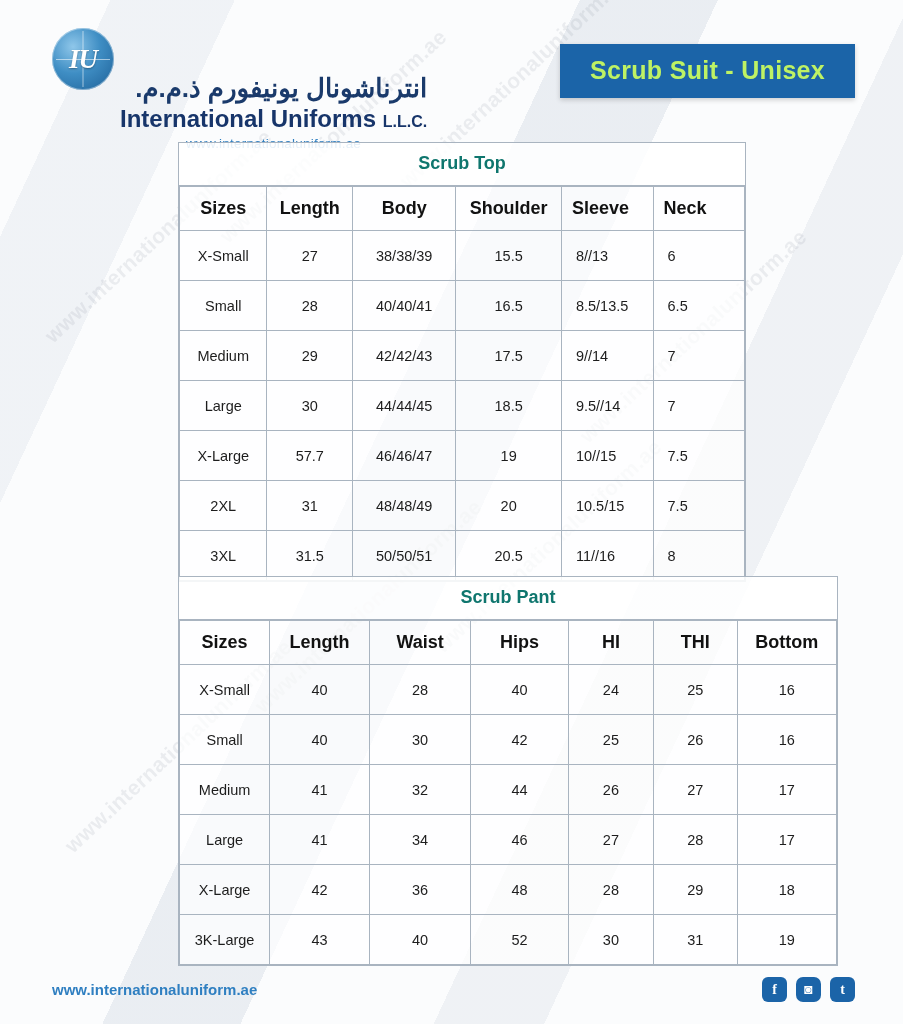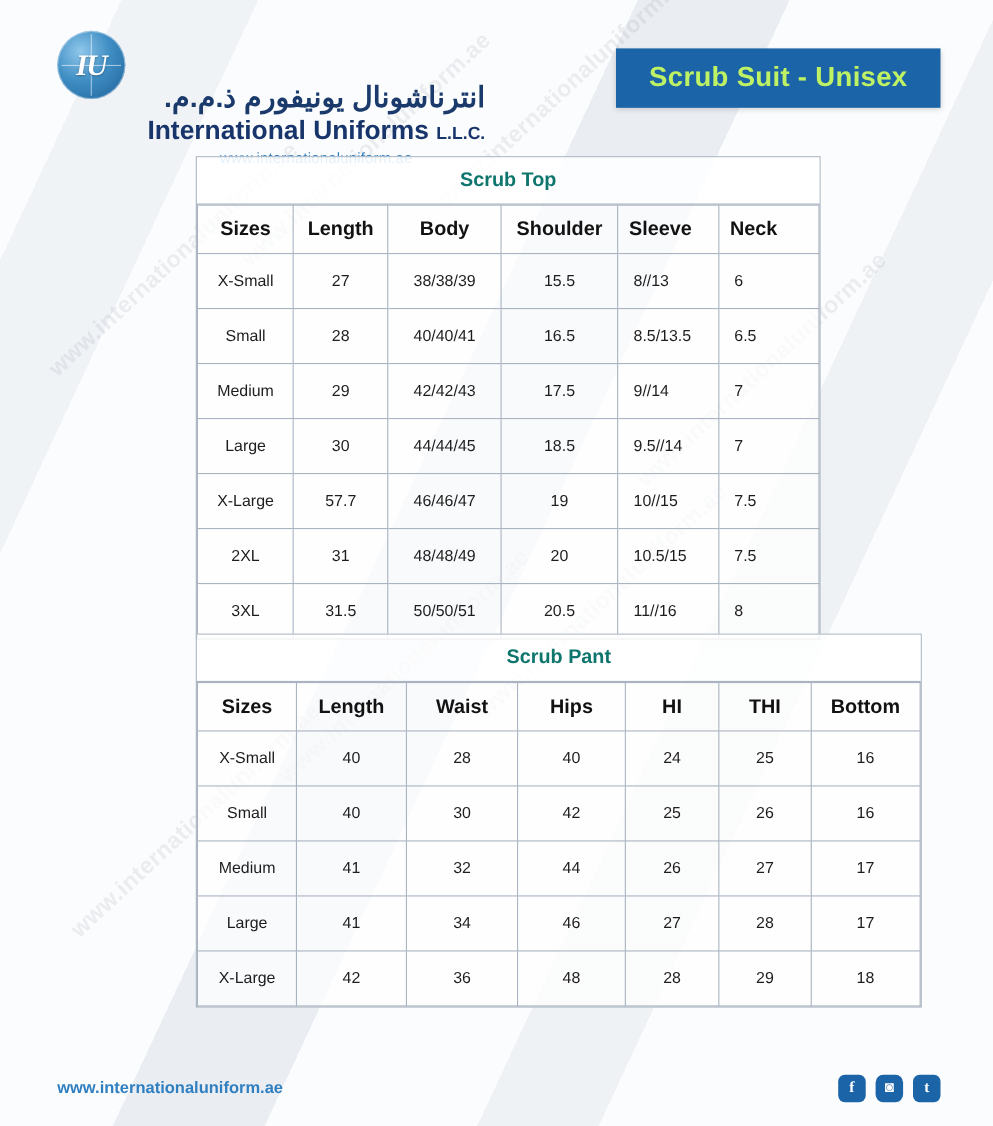--- a/index.html
+++ b/index.html
@@ -42,21 +42,21 @@
   .wm5 { left: 250px; top: 700px; }
   .wm6 { left: 430px; top: 640px; }
   .wm7 { left: 60px;  top: 840px; }
 
   
   .header {
     position: absolute; left: 0; top: 0; width: 903px; height: 122px;
   }
   .logo-wrap {
     position: absolute; left: 52px; top: 28px;
-    display: flex; align-items: flex-start; gap: 20px;
+    display: flex; align-items: flex-start; gap: 6px;
   }
   .globe {
     width: 62px; height: 62px; border-radius: 50%;
     background: radial-gradient(circle at 34% 30%, #8fc7ea 0%, #3f8ec4 45%, #1d5f96 100%);
     position: relative; flex: 0 0 auto;
     box-shadow: inset 0 0 0 1px rgba(255,255,255,.4);
   }
   .globe:before {
     content: ""; position: absolute; left: 50%; top: 3px; width: 1px; height: 56px;
     background: rgba(255,255,255,.55); transform: translateX(-.5px);
@@ -335,20 +335,29 @@
         </tr>
         <tr>
           <td class="size-cell">X-Large</td>
           <td>42</td>
           <td>36</td>
           <td>48</td>
           <td>28</td>
           <td>29</td>
           <td>18</td>
         </tr>
+        <tr>
+          <td class="size-cell">3K-Large</td>
+          <td>43</td>
+          <td>40</td>
+          <td>52</td>
+          <td>30</td>
+          <td>31</td>
+          <td>19</td>
+        </tr>
       </tbody>
     </table>
   </div>
 
   <div class="footer-url">www.internationaluniform.ae</div>
   <div class="social">
     <div class="sic fb">f</div>
     <div class="sic ig">◙</div>
     <div class="sic tw">t</div>
   </div>

